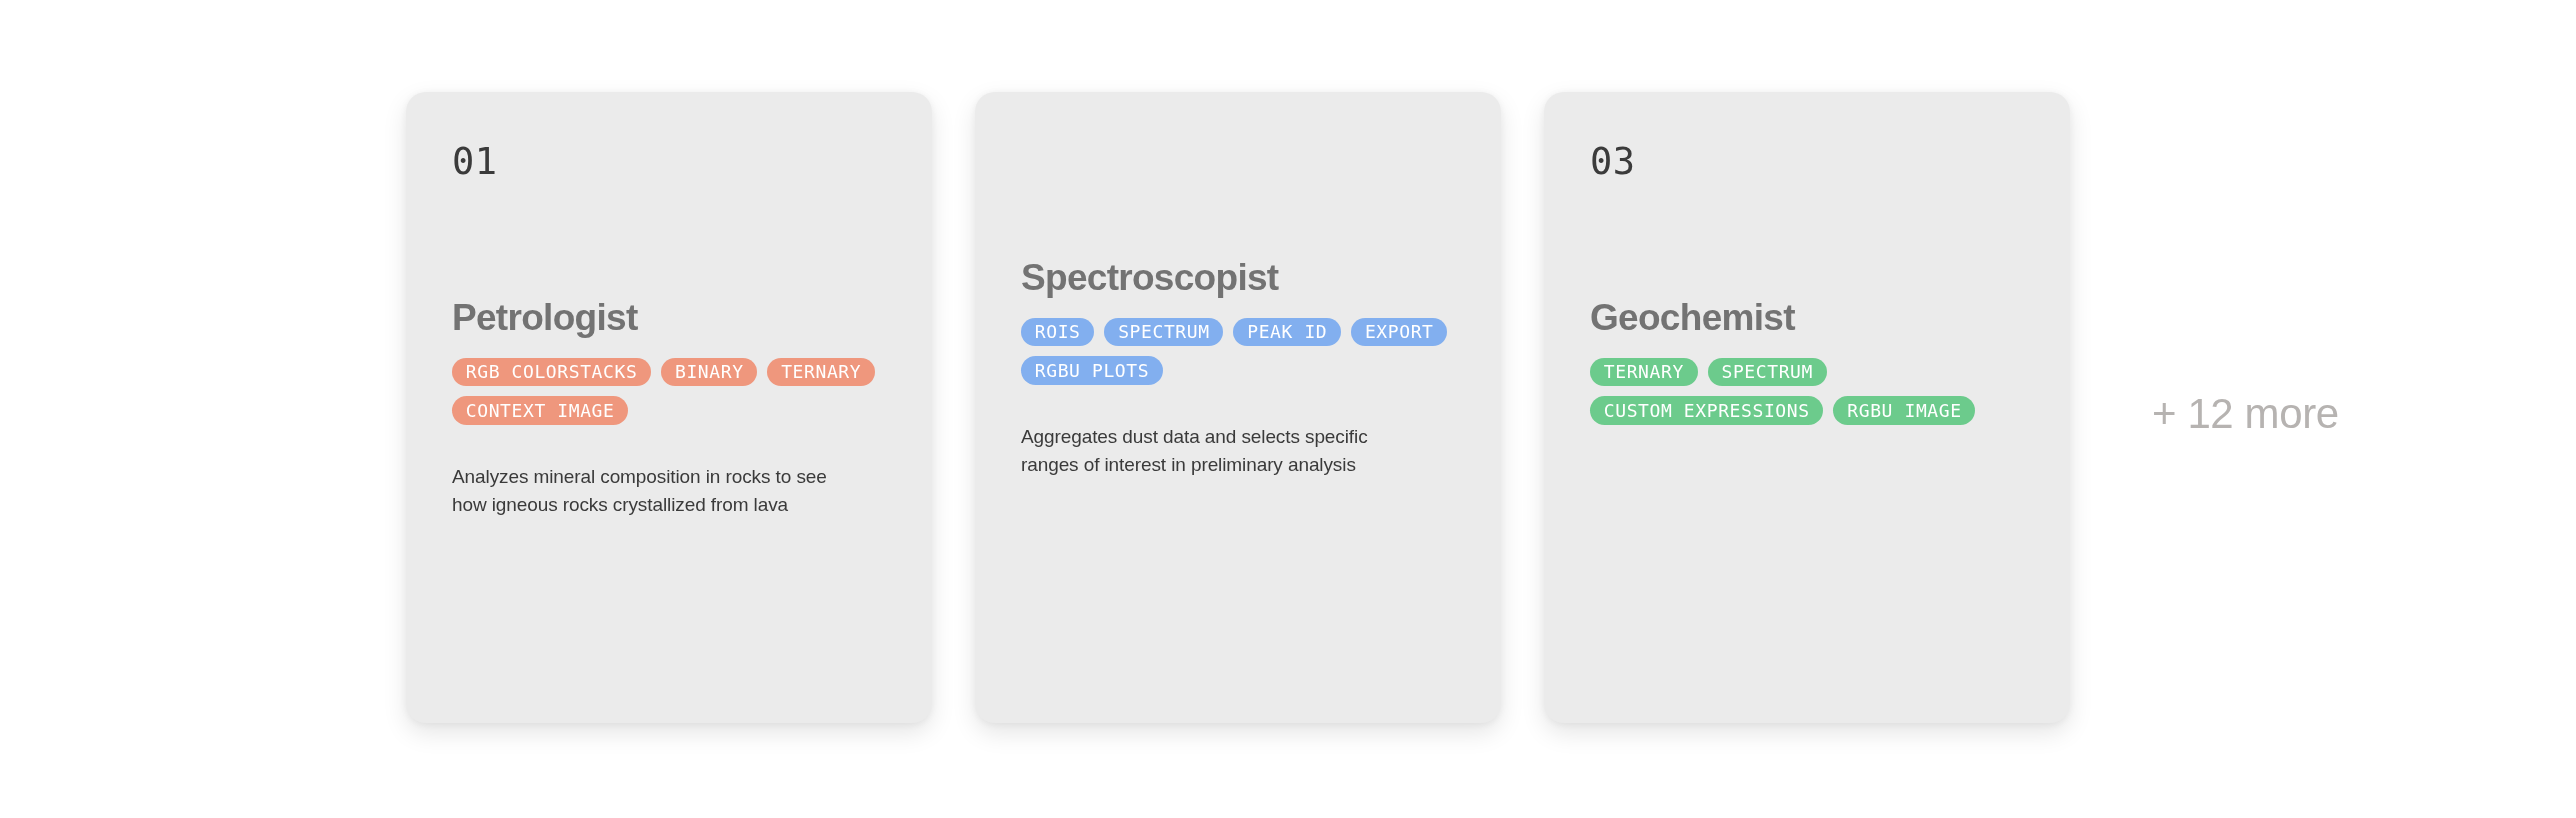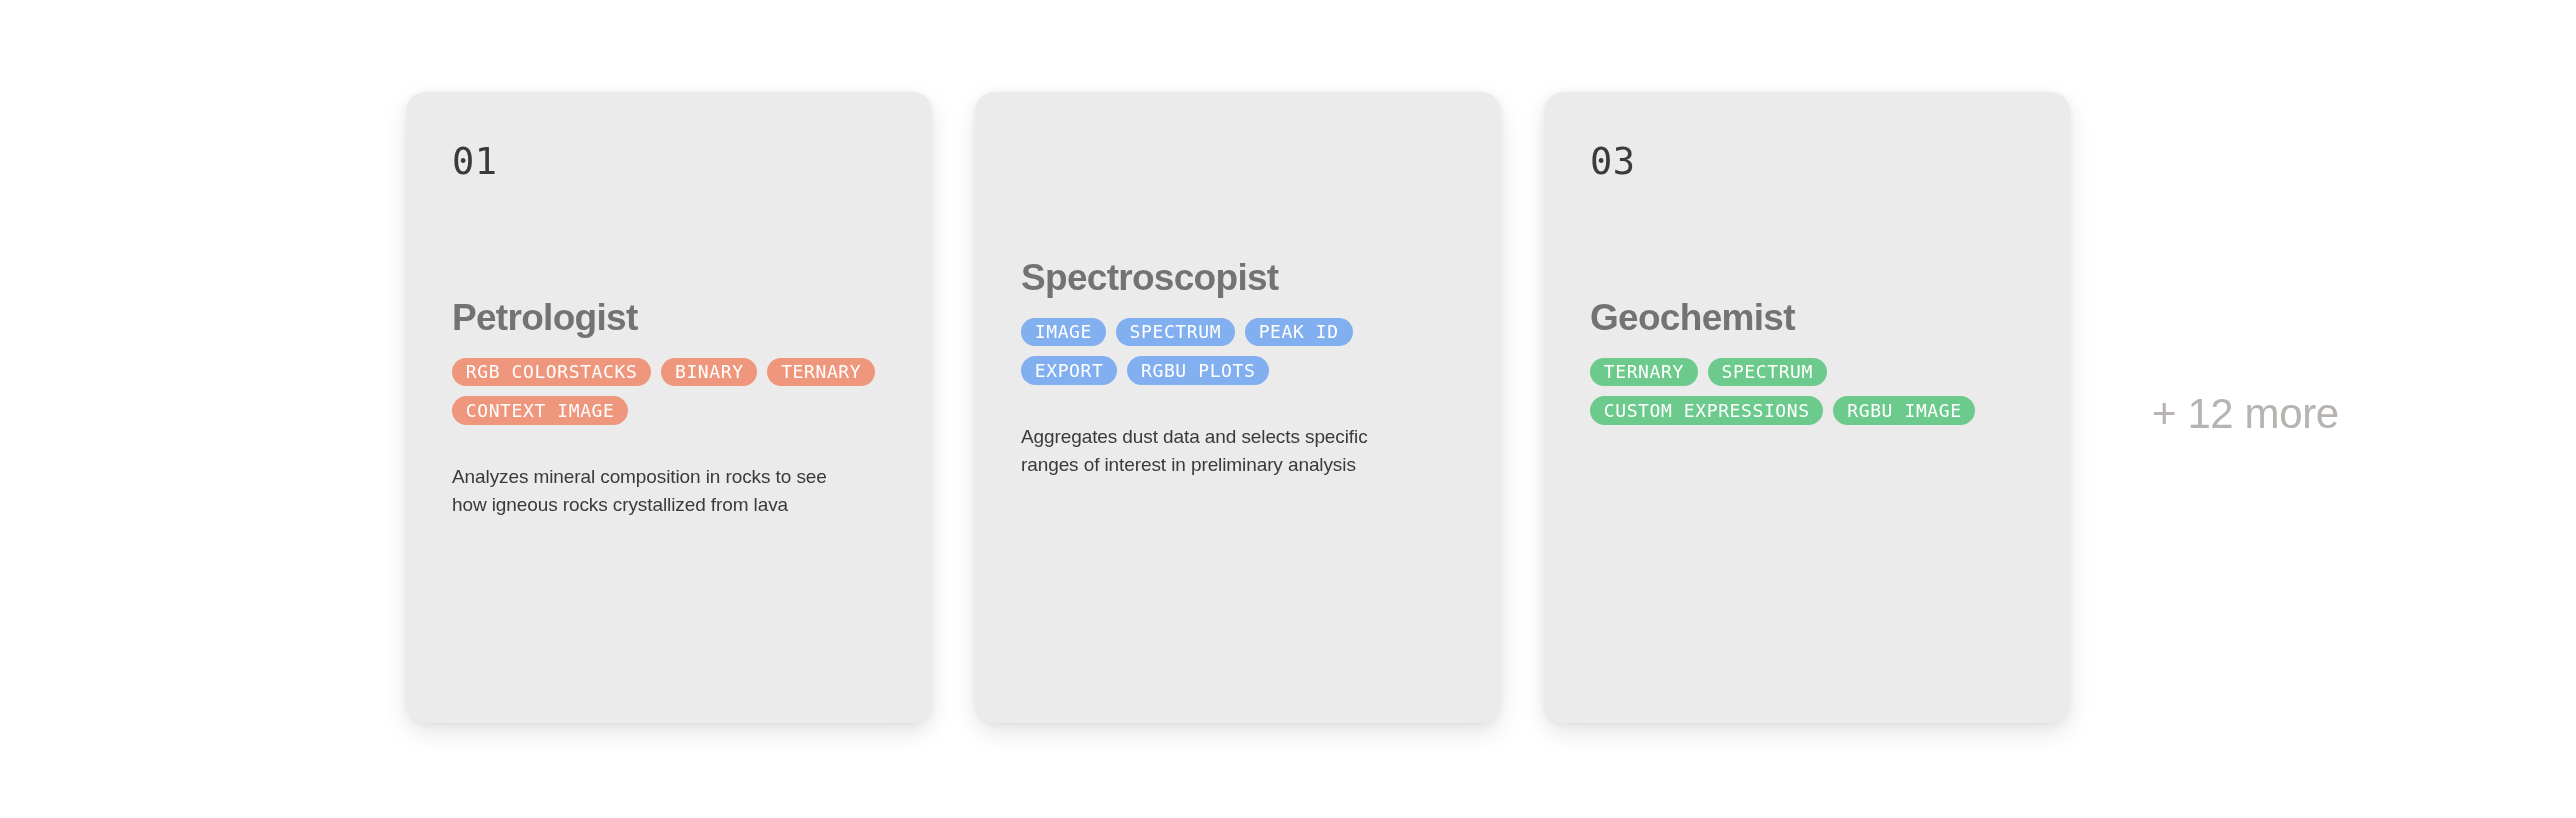--- a/index.html
+++ b/index.html
@@ -134,21 +134,21 @@
             <span class="tag-chip" style="background: rgb(239, 151, 125);">CONTEXT IMAGE</span>
           </div>
         <div class="card-desc">Analyzes mineral composition in rocks to see how igneous rocks crystallized from lava</div>
       </div>
     </div>
 
     <div class="persona-card">
       <div class="card-body">
         <div class="card-title">Spectroscopist</div>
         <div class="tag-list">
-            <span class="tag-chip" style="background: rgb(130, 175, 239);">IMAGE</span>
+            <span class="tag-chip" style="background: rgb(130, 175, 239);">ROIS</span>
             <span class="tag-chip" style="background: rgb(130, 175, 239);">SPECTRUM</span>
             <span class="tag-chip" style="background: rgb(130, 175, 239);">PEAK ID</span>
             <span class="tag-chip" style="background: rgb(130, 175, 239);">EXPORT</span>
             <span class="tag-chip" style="background: rgb(130, 175, 239);">RGBU PLOTS</span>
           </div>
         <div class="card-desc">Aggregates dust data and selects specific ranges of interest in preliminary analysis</div>
       </div>
     </div>
 
     <div class="persona-card">

